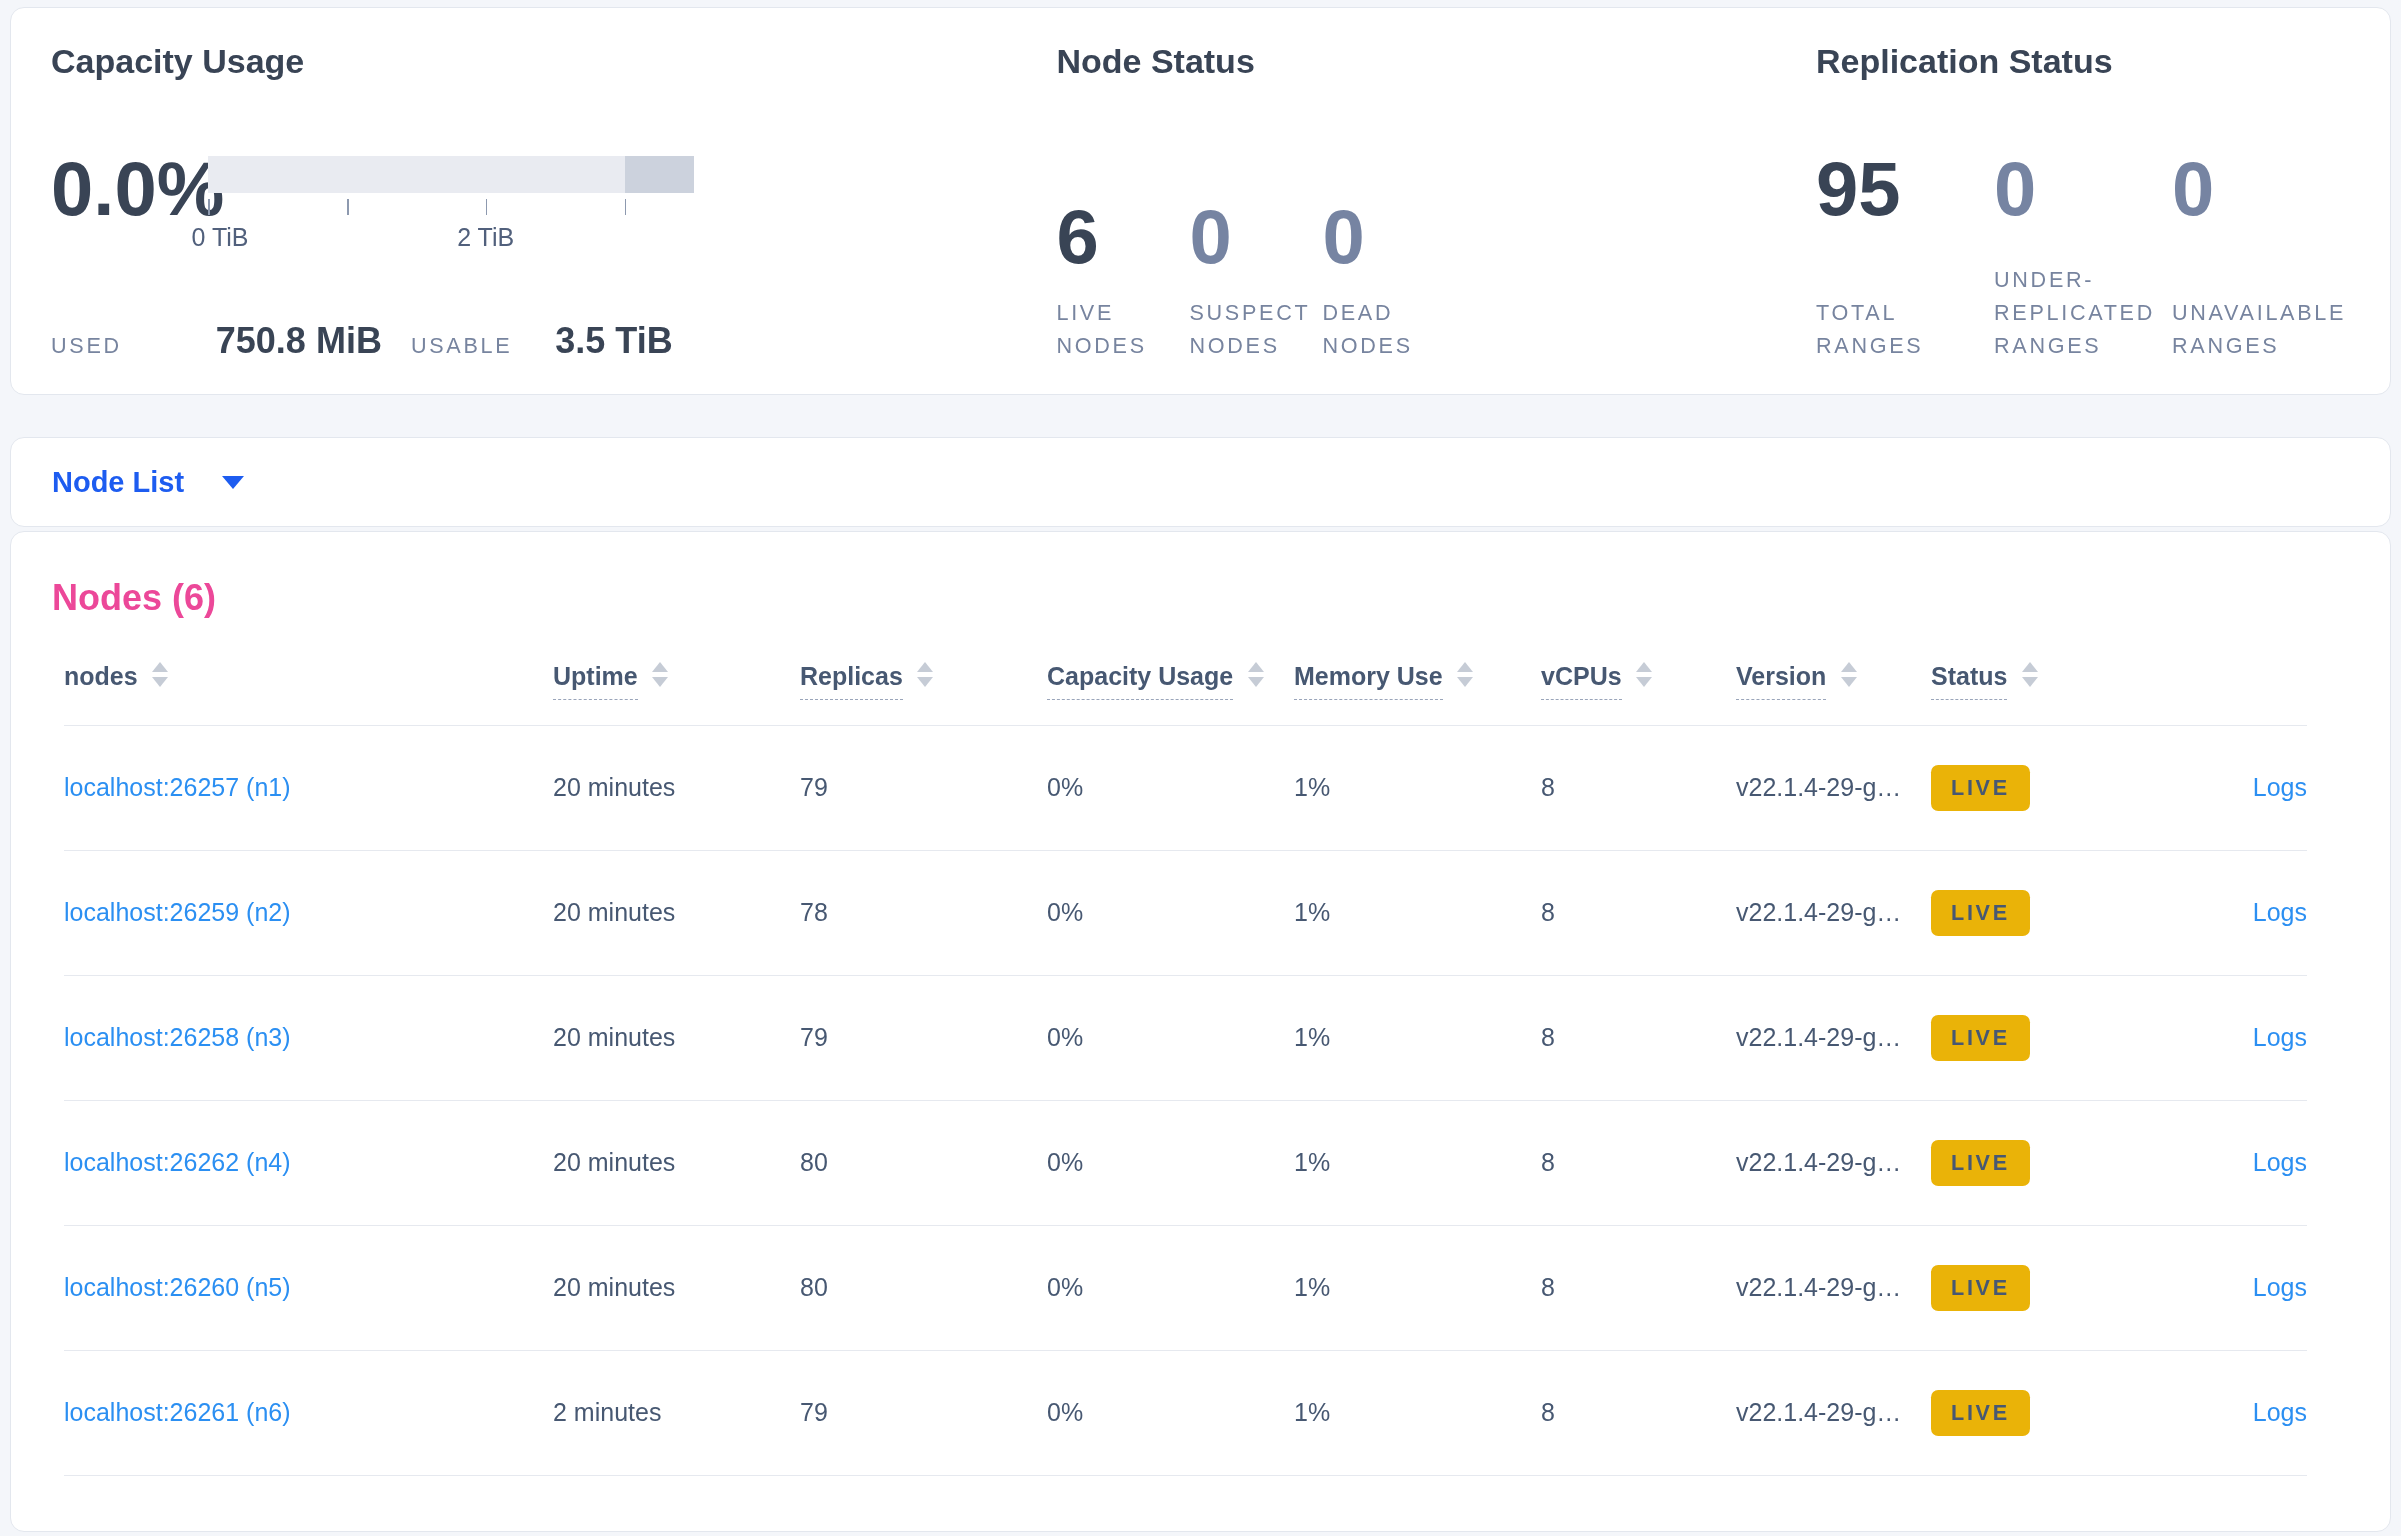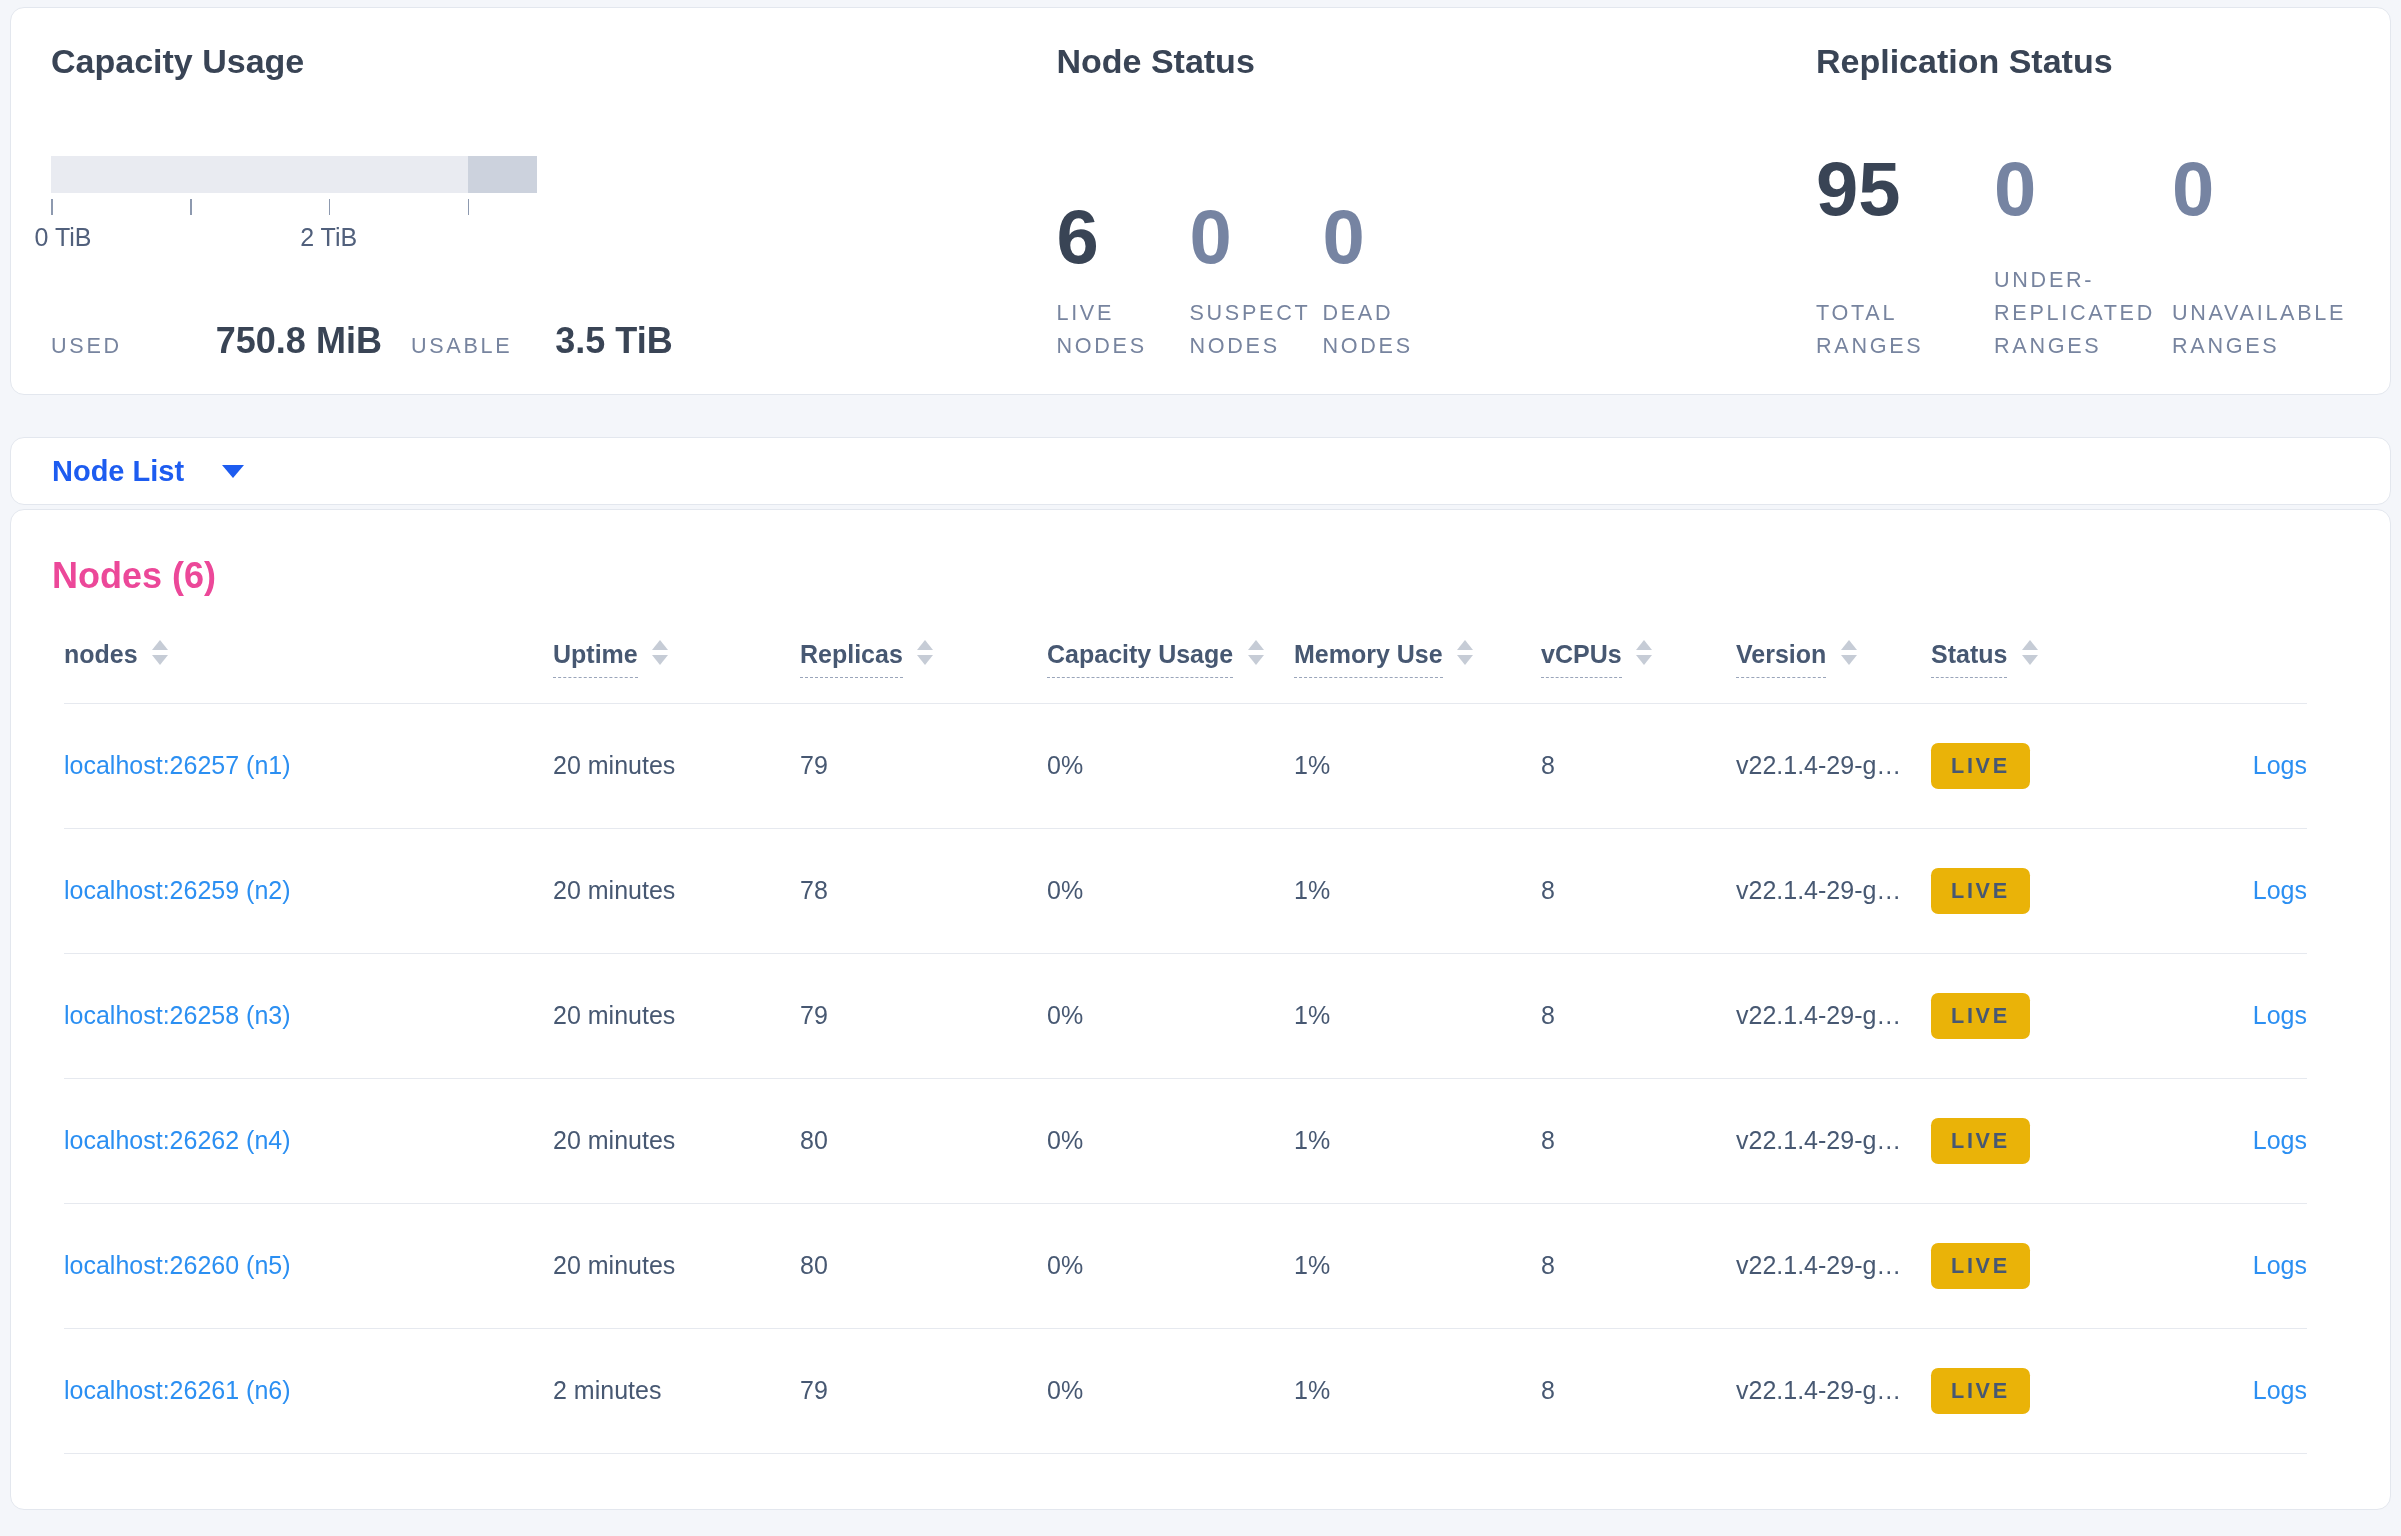--- a/index.html
+++ b/index.html
@@ -54,21 +54,21 @@
   .sec-repl .stat { width: 178px; }
   .stat-value { font-size: 76px; font-weight: 700; line-height: 99px; color: #394455; }
   .stat-value.muted { color: #7684a2; }
   .stat-label {
     margin-top: auto;
     font-size: 21.6px; letter-spacing: 2.7px; line-height: 33px;
     color: #77849f; text-transform: uppercase; max-width: 171px;
   }
 
   
-  .selector-card { margin-top: 42px; height: 68px; display: flex; align-items: center; padding: 0 41px; }
+  .selector-card { margin-top: 42px; height: 90px; display: flex; align-items: center; padding: 0 41px; }
   .selector-label { color: #1d5cf0; font-size: 29px; font-weight: 700; }
   .chevron-down {
     width: 0; height: 0; margin-left: 38px;
     border-left: 11.7px solid transparent; border-right: 11.7px solid transparent;
     border-top: 13.5px solid #1d5cf0;
   }
 
   
   .nodes-card { margin-top: 3.6px; height: 1001px; overflow: hidden; }
   .nodes-title { padding: 45px 0 0 41px; font-size: 36px; font-weight: 700; color: #ec4899; }
@@ -100,20 +100,21 @@
 </head>
 <body>
 
 <div class="page">
 
   <div class="card summary-card">
 
     <div class="sec sec-capacity">
       <div class="sec-title">Capacity Usage</div>
       <div class="cap-row">
+        <div class="cap-pct">0.0%</div>
         <div class="bar-wrap">
           <div class="bar-track">
             <div class="bar-segment"></div>
           </div>
           <div class="bar-axis">
             <div class="tick tick-0"></div>
             <div class="tick tick-1"></div>
             <div class="tick tick-2"></div>
             <div class="tick tick-3"></div>
           </div>

